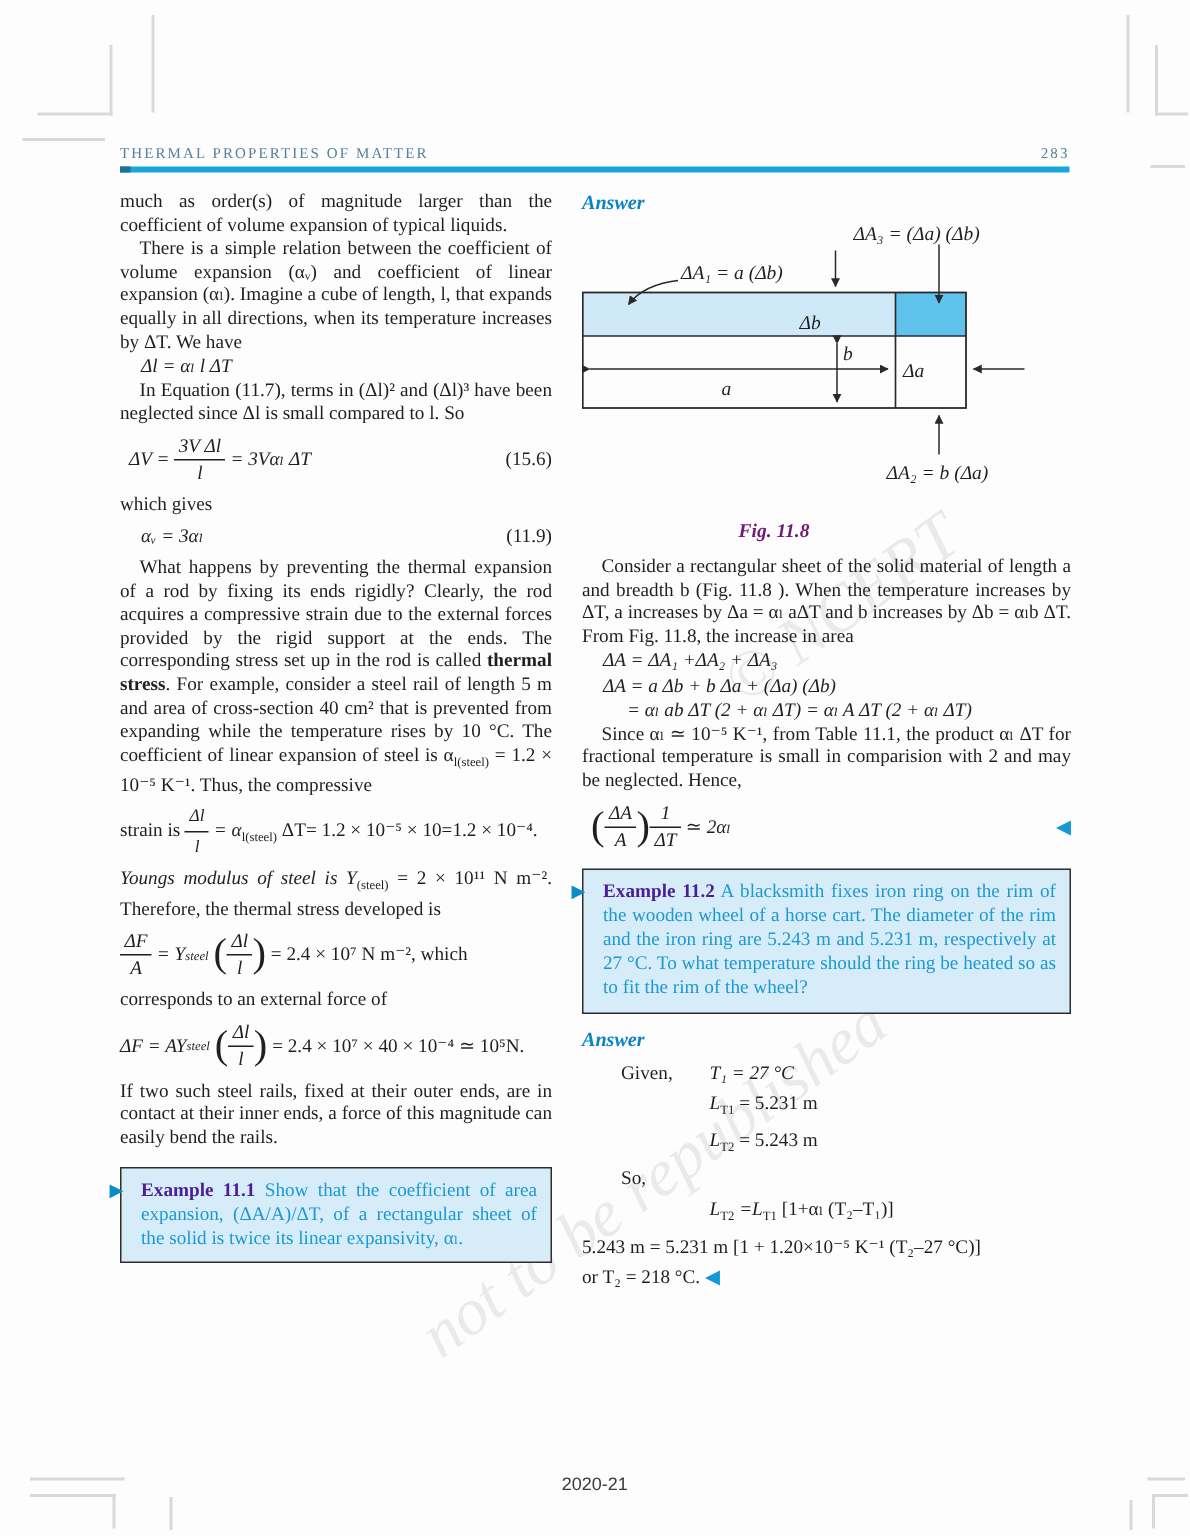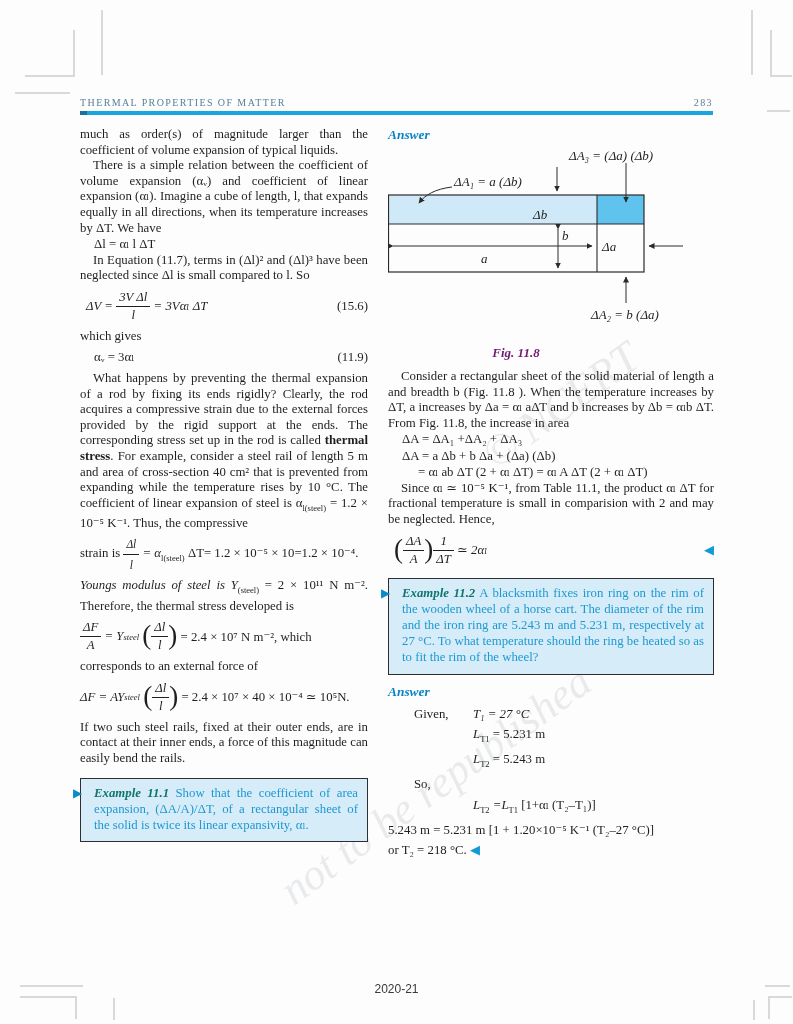--- a/index.html
+++ b/index.html
@@ -21,33 +21,33 @@
   .col { position:absolute; top:127px; }
   .col-left  { left:80px;  width:288px; }
   .col-right { left:388px; width:326px; }
   p, .para { margin:0; text-align:justify; font-size:12.8px; line-height:15.6px; }
   .indent { text-indent:13px; }
   sub { font-size:8.5px; }
   .b { font-weight:bold; }
   .it { font-style:italic; }
   
   .eq-line { display:flex; align-items:baseline; font-size:12.8px; line-height:16.5px; padding-left:14px; }
-  .eq-body { }
+  .eq-body { font-style:italic; }
   .eq-tag { margin-left:auto; font-style:normal; }
   .eq-display { display:flex; align-items:center; margin:6px 0 6px 6px; font-size:12.8px; font-style:italic; }
   .frac { display:inline-block; text-align:center; vertical-align:middle; font-style:italic; }
   .frac .num { display:block; padding:0 3px 1px; border-bottom:1px solid #1f1f1f; }
   .frac .den { display:block; padding:1px 3px 0; }
   .bigp { font-size:27px; font-weight:400; font-style:normal; line-height:1; transform:translateY(-1px); }
   .eq-inline { font-size:12.8px; line-height:18px; margin:4px 0; }
   .eq-inline .frac { font-size:11.5px; }
   
   .example-box { position:relative; margin-top:11px; border:1.6px solid #2e2e2e; background:#d6ecf9;
     color:#1d99d1; padding:6px 9px 8px 13px; font-size:12.8px; line-height:16.2px; text-align:justify; }
-  .example-label { font-weight:bold; font-style:italic; color:#0f766e; }
+  .example-label { font-weight:bold; color:#4c1d95; }
   .example-marker { position:absolute; left:-8px; top:6px; color:#0a8cc9; font-size:12px; font-style:normal; }
   
   .answer-label { color:#0884c4; font-weight:bold; font-style:italic; font-size:13.4px; margin:9px 0 4px; }
   .end-marker { color:#1299d6; font-size:13px; }
   .fig-caption { width:256px; text-align:center; color:#701a75; font-weight:bold; font-style:italic;
     font-size:13px; margin:2px 0 8px; }
   .ans-line { font-size:12.8px; line-height:20.5px; position:relative; }
   .pl26 { padding-left:26px; } .pl85 { padding-left:85px; }
   .given-label { position:absolute; left:26px; top:0; }
   

